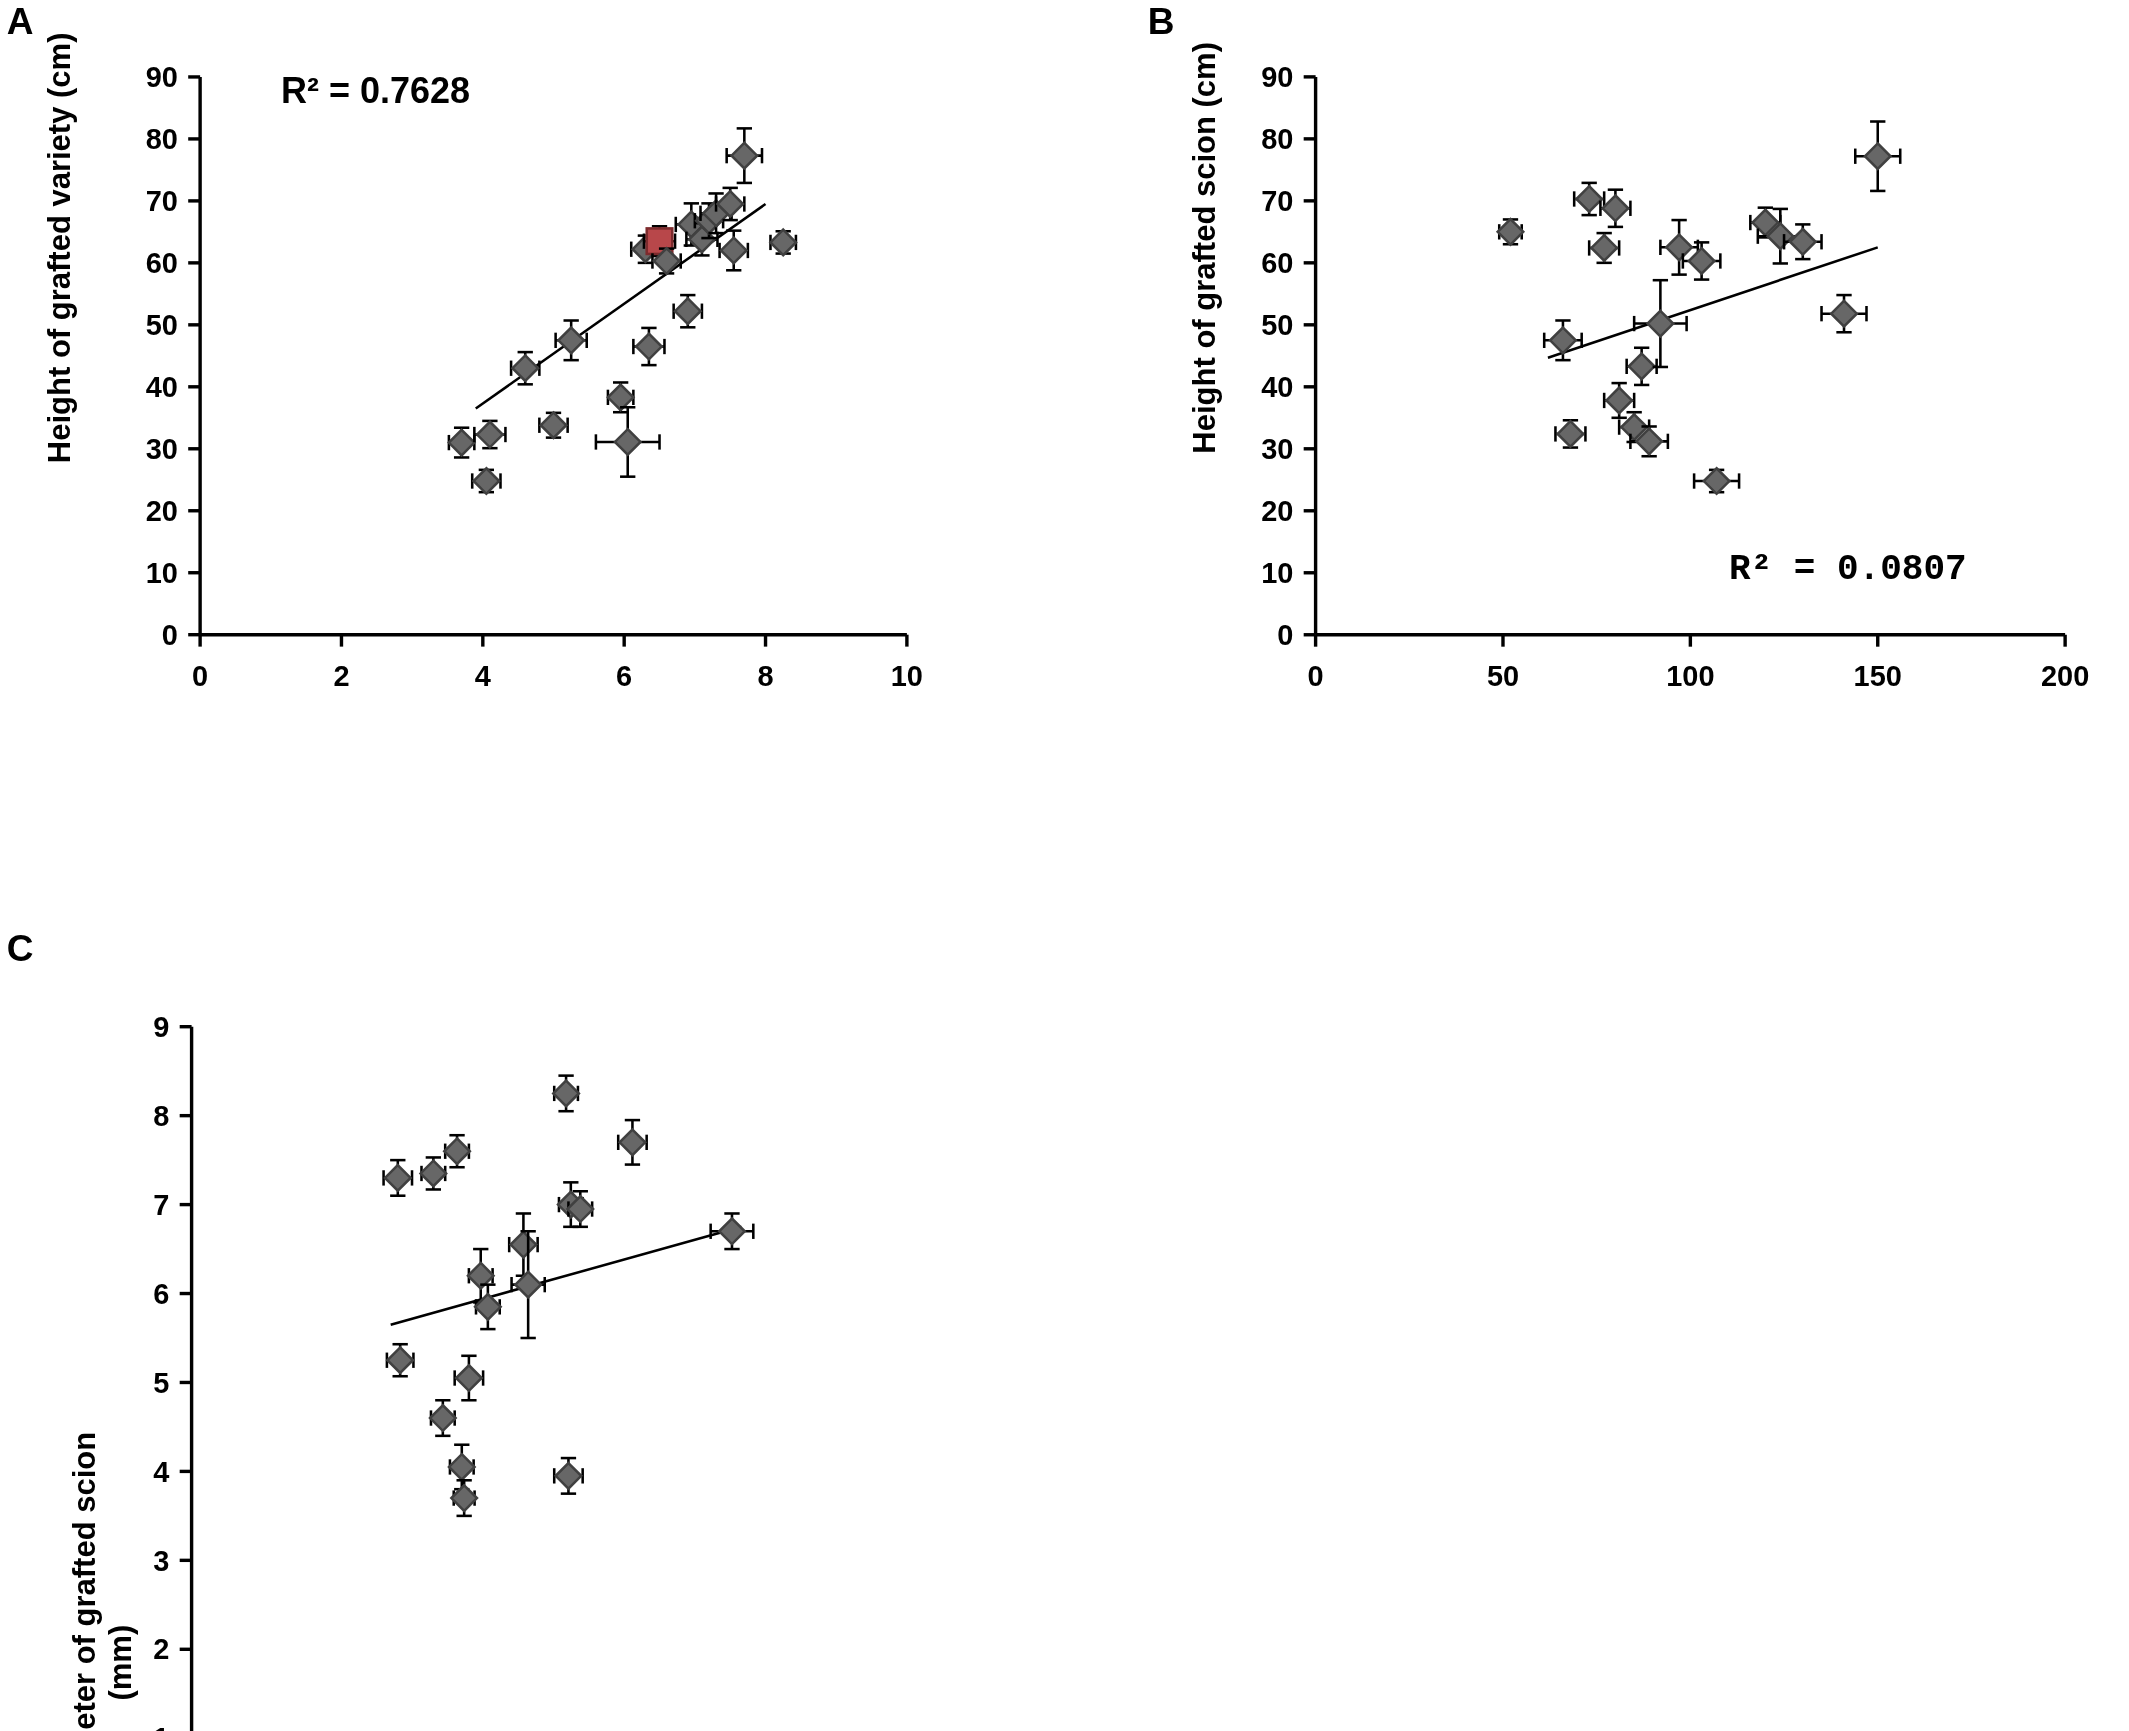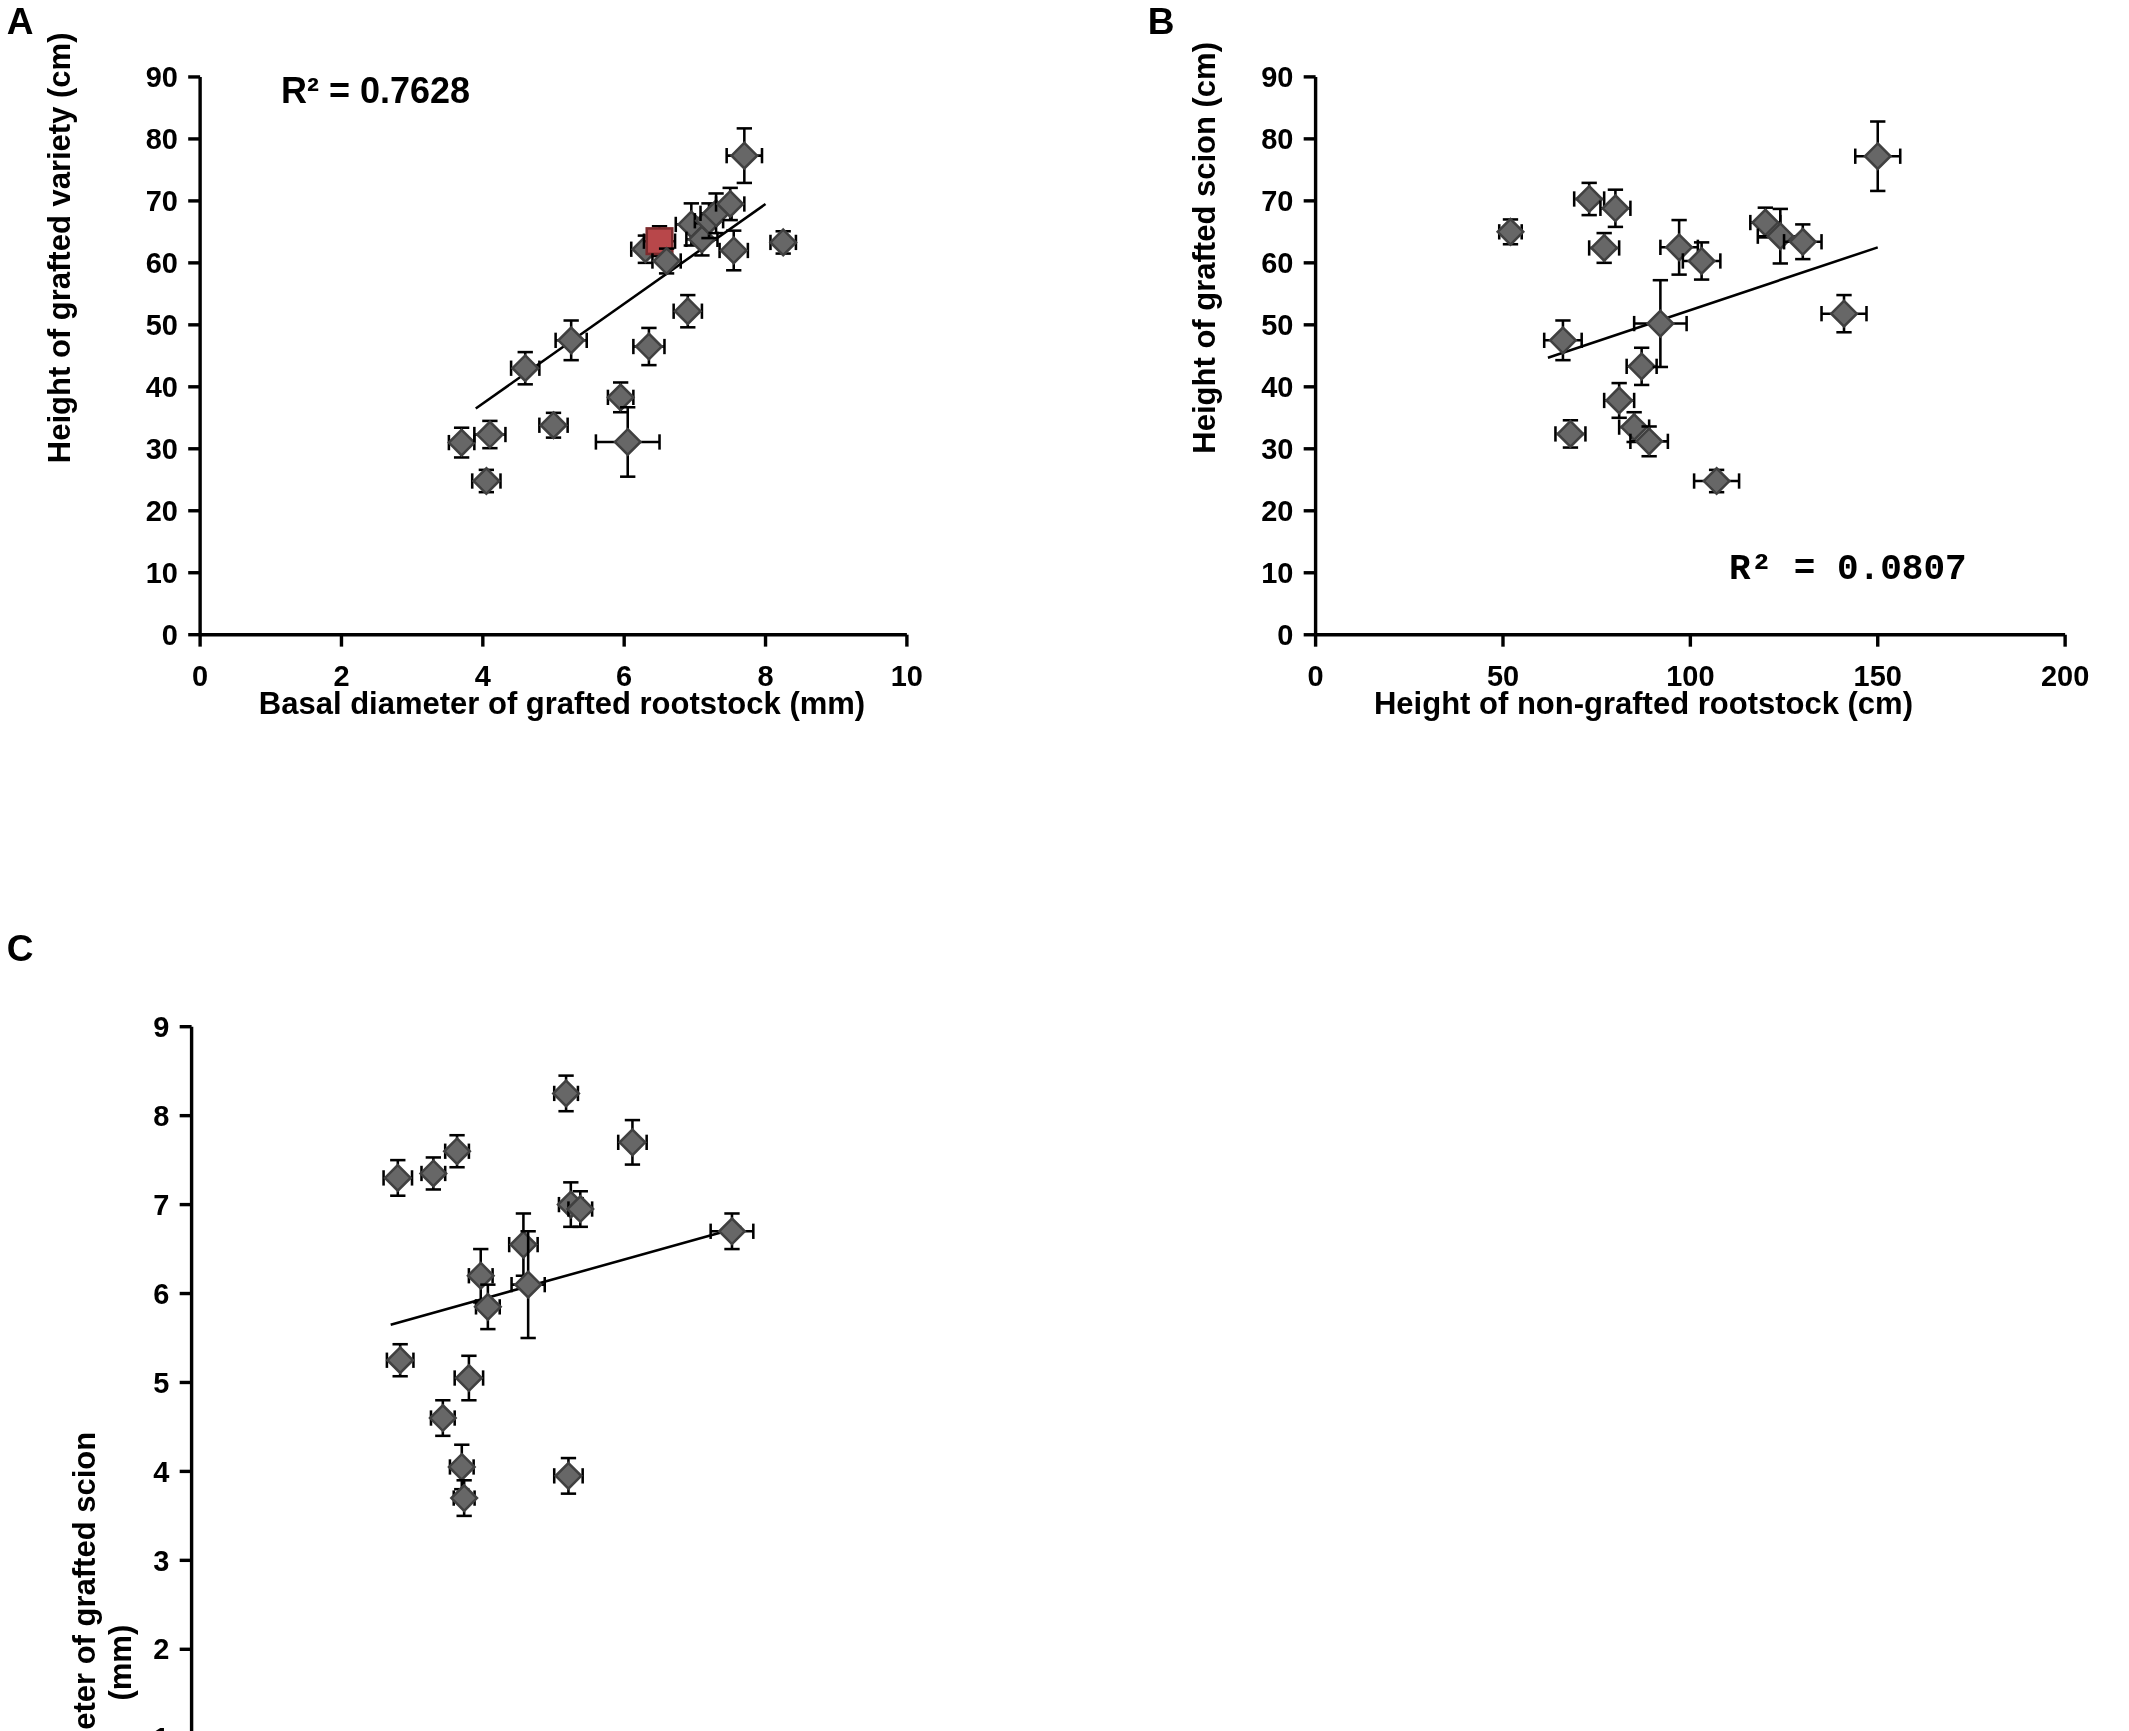--- a/index.html
+++ b/index.html
@@ -241,21 +241,20 @@
       <polygon points="874.1,167.4277777777778 889.1,182.4277777777778 874.1,197.4277777777778 859.1,182.4277777777778" fill="#676767" stroke="#404040" stroke-width="3"></polygon>
       <line x1="919.75" y1="271.2166666666667" x2="919.75" y2="297.41666666666663" stroke="#000" stroke-width="3"></line>
       <line x1="910.75" y1="271.2166666666667" x2="928.75" y2="271.2166666666667" stroke="#000" stroke-width="3"></line>
       <line x1="910.75" y1="297.41666666666663" x2="928.75" y2="297.41666666666663" stroke="#000" stroke-width="3"></line>
       <line x1="904.8100000000001" y1="284.3166666666667" x2="934.6899999999999" y2="284.3166666666667" stroke="#000" stroke-width="3"></line>
       <line x1="904.8100000000001" y1="275.3166666666667" x2="904.8100000000001" y2="293.3166666666667" stroke="#000" stroke-width="3"></line>
       <line x1="934.6899999999999" y1="275.3166666666667" x2="934.6899999999999" y2="293.3166666666667" stroke="#000" stroke-width="3"></line>
       <polygon points="919.75,269.3166666666667 934.75,284.3166666666667 919.75,299.3166666666667 904.75,284.3166666666667" fill="#676767" stroke="#404040" stroke-width="3"></polygon>
     </svg>
   <div class="r2-label" style="left:281px; top:70px;">R² = 0.7628</div>
-  <div class="axis-title-x" style="left:136px; top:686px; width:852px;">Basal diameter of grafted rootstock (mm)</div>
   <div class="axis-title-y" style="left:-179px; top:230px; width:477px; transform: rotate(-90deg);">Height of grafted variety (cm)</div>
 </div>
 
 <div class="panel" style="left:1141px; top:0px; width:988px; height:767px;">
   <div class="panel-letter" style="left:6.8px; top:3.4px;">B</div>
   <svg class="overlay" id="svg-b" width="988" height="767" viewBox="0 0 1160 900">
       <line x1="205" y1="90" x2="205" y2="745" stroke="#000000" stroke-width="4"></line>
       <line x1="205" y1="745" x2="1085" y2="745" stroke="#000000" stroke-width="4"></line>
       <line x1="191" y1="745" x2="205" y2="745" stroke="#000000" stroke-width="4"></line>
       <text x="179" y="757" text-anchor="end" font-size="34" font-weight="bold" font-family="Liberation Sans, sans-serif" fill="#000">0</text>
@@ -416,21 +415,20 @@
       <polygon points="825.4,353.0111111111112 840.4,368.0111111111112 825.4,383.0111111111112 810.4,368.0111111111112" fill="#676767" stroke="#404040" stroke-width="3"></polygon>
       <line x1="865" y1="142.4000000000001" x2="865" y2="223.91111111111104" stroke="#000" stroke-width="3"></line>
       <line x1="856" y1="142.4000000000001" x2="874" y2="142.4000000000001" stroke="#000" stroke-width="3"></line>
       <line x1="856" y1="223.91111111111104" x2="874" y2="223.91111111111104" stroke="#000" stroke-width="3"></line>
       <line x1="838.6" y1="183.15555555555545" x2="891.4" y2="183.15555555555545" stroke="#000" stroke-width="3"></line>
       <line x1="838.6" y1="174.15555555555545" x2="838.6" y2="192.15555555555545" stroke="#000" stroke-width="3"></line>
       <line x1="891.4" y1="174.15555555555545" x2="891.4" y2="192.15555555555545" stroke="#000" stroke-width="3"></line>
       <polygon points="865,168.15555555555545 880,183.15555555555545 865,198.15555555555545 850,183.15555555555545" fill="#676767" stroke="#404040" stroke-width="3"></polygon>
     </svg>
   <div class="r2-label" style="left:588px; top:549px;font-family:Liberation Mono, monospace;">R² = 0.0807</div>
-  <div class="axis-title-x" style="left:51px; top:686px; width:903px;">Height of non-grafted rootstock (cm)</div>
   <div class="axis-title-y" style="left:-158px; top:230px; width:443px; transform: rotate(-90deg);">Height of grafted scion (cm)</div>
 </div>
 
 <div class="panel" style="left:0px; top:886px; width:1107px; height:846px;">
   <div class="panel-letter" style="left:6.8px; top:44px;">C</div>
   <svg class="overlay" id="svg-c" width="1107" height="846" viewBox="0 0 1300 993">
       <line x1="225" y1="165" x2="225" y2="1105" stroke="#000000" stroke-width="4"></line>
       <line x1="225" y1="1105" x2="1060" y2="1105" stroke="#000000" stroke-width="4"></line>
       <line x1="211" y1="1105" x2="225" y2="1105" stroke="#000000" stroke-width="4"></line>
       <text x="199" y="1117" text-anchor="end" font-size="34" font-weight="bold" font-family="Liberation Sans, sans-serif" fill="#000">0</text>

